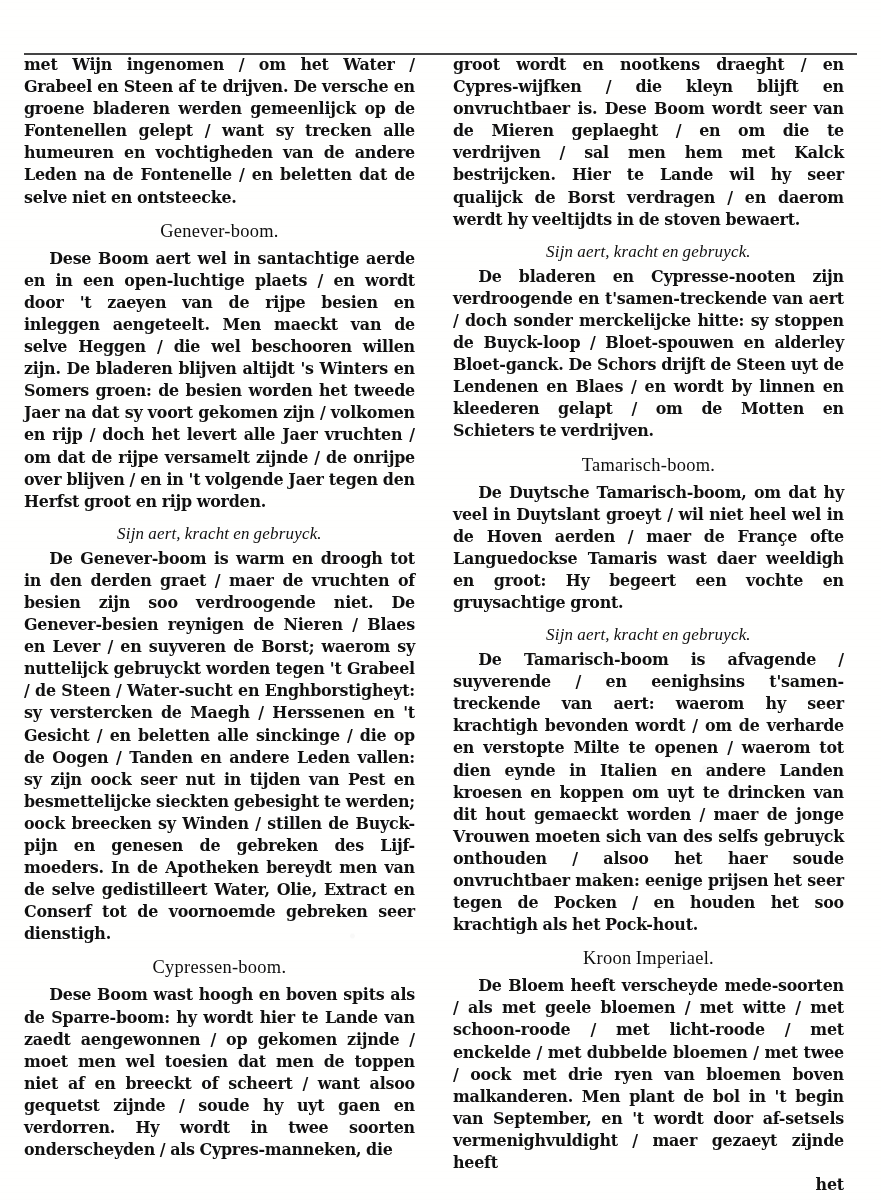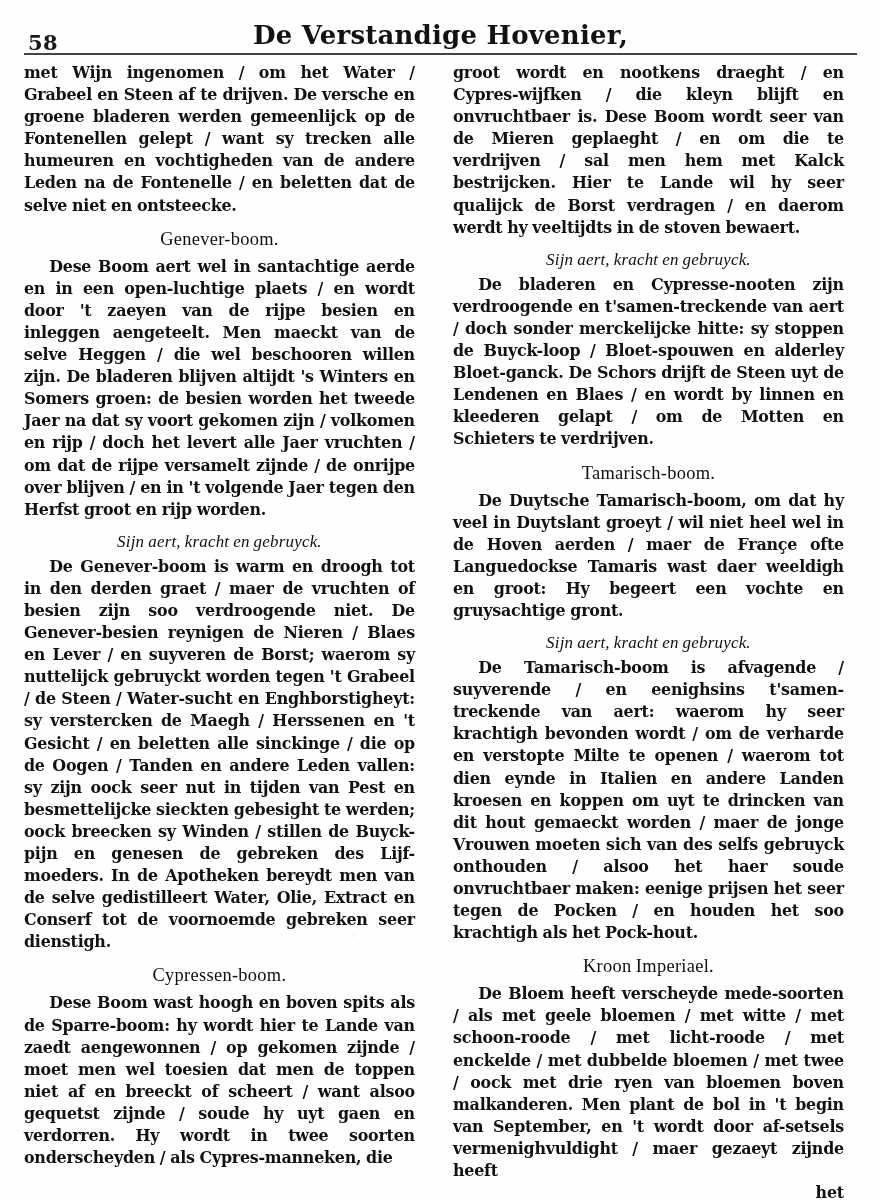--- a/index.html
+++ b/index.html
@@ -59,21 +59,21 @@
     position: absolute;
     left: 24px;
     top: 53px;
     width: 833px;
     height: 2px;
     background: #1c1c1c;
     opacity: 0.82;
   }
   .columns {
     position: absolute;
-    top: 62px;
+    top: 54px;
     left: 24px;
     width: 833px;
     height: 1130px;
     display: flex;
     gap: 26px;
   }
   .col {
     width: 403px;
     position: relative;
   }
@@ -132,24 +132,20 @@
     opacity: 0.07;
     background:
       repeating-linear-gradient(0deg, rgba(0,0,0,0.06) 0 1px, transparent 1px 7px);
   }
 </style>
 </head>
 <body>
 
 <div class="page">
 
-  <div class="header">
-    <div class="folio">58</div>
-    <div class="running-title">De Verstandige Hovenier,</div>
-  </div>
   <div class="rule"></div>
 
   <div class="columns">
 
     <div class="col">
       <div class="bl">
         <p class="noindent">met Wijn ingenomen / om het Water / Grabeel en Steen af te drijven.  De versche en groene bladeren werden gemeenlijck op de Fontenellen gelept / want sy trecken alle humeuren en vochtigheden van de andere Leden na de Fontenelle / en beletten dat de selve niet en ontsteecke.</p>
         <div class="heading">Genever-boom.</div>
         <p>Dese Boom aert wel in santachtige aerde en in een open-luchtige plaets / en wordt door 't zaeyen van de rijpe besien en inleggen aengeteelt.  Men maeckt van de selve Heggen / die wel beschooren willen zijn.  De bladeren blijven altijdt 's Winters en Somers groen: de besien worden het tweede Jaer na dat sy voort gekomen zijn / volkomen en rijp / doch het levert alle Jaer vruchten / om dat de rijpe versamelt zijnde / de onrijpe over blijven / en in 't volgende Jaer tegen den Herfst groot en rijp worden.</p>
         <div class="subheading">Sijn aert, kracht en gebruyck.</div>

